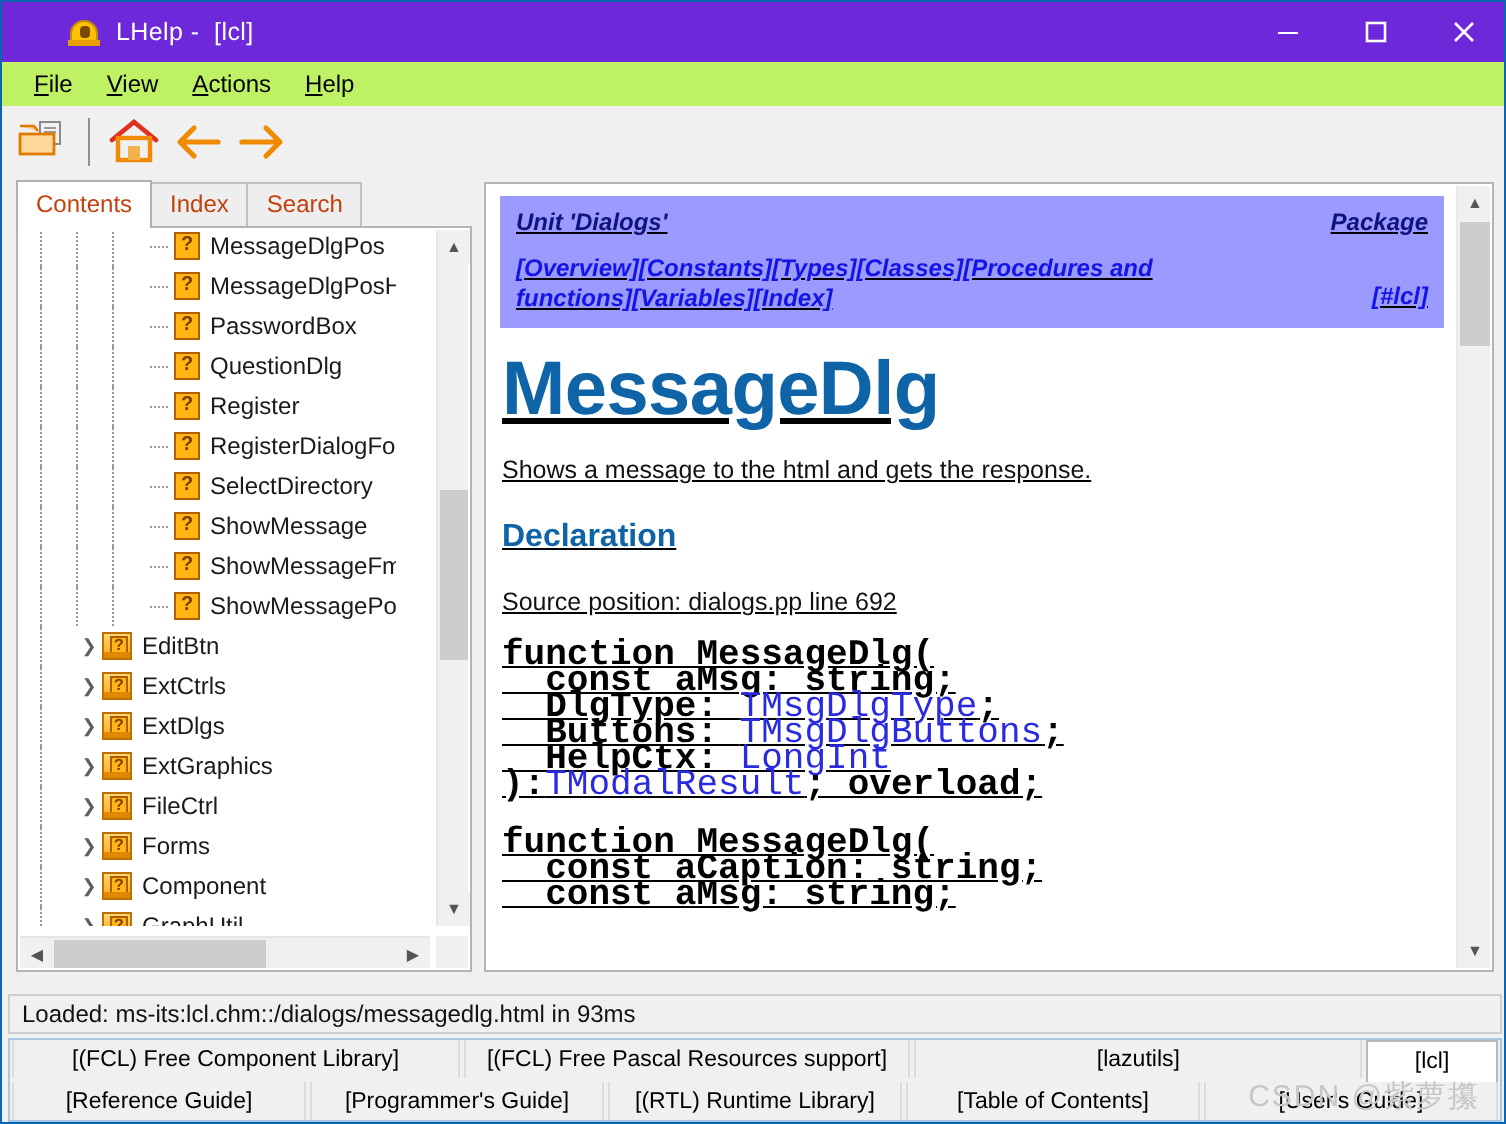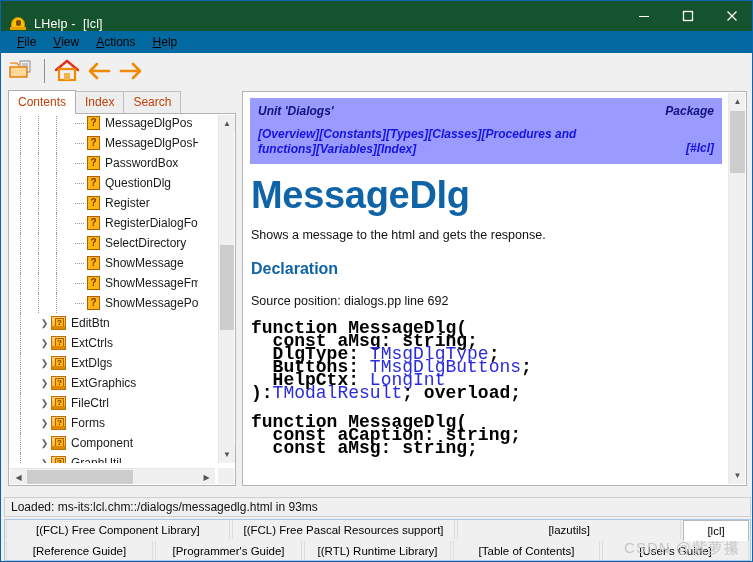--- a/index.html
+++ b/index.html
@@ -14,22 +14,22 @@
     position: relative;
     width: 753px; height: 562px;
     background: #f0f0f0;
     border: 1px solid #0a64b0;
     overflow: hidden;
   }
 
   
   .titlebar {
     position: absolute; left: 0; top: 0; width: 753px; height: 30px;
-    background: #14532d;
-    display: flex; align-items: flex-end;
+    background: #6d28d9;
+    display: flex; align-items: center; padding-left: 24px;
   }
   .app-icon {
     width: 16px; height: 16px; margin-left: 9px; margin-right: 8px;
     position: relative; flex: 0 0 auto;
   }
   .app-icon .bell {
     position: absolute; left: 1px; top: 2px; width: 14px; height: 11px;
     background: #ffc000; border: 1px solid #c09000;
     border-radius: 7px 7px 1px 1px;
   }
@@ -49,21 +49,21 @@
   .winbtns { position: absolute; right: 0; top: 0; display: flex; height: 30px; }
   .winbtn {
     width: 44px; height: 30px; display: flex; align-items: center;
     justify-content: center; color: #fff; font-size: 12px;
   }
   .winbtn svg { display: block; }
 
   
   .menubar {
     position: absolute; left: 0; top: 30px; width: 753px; height: 22px;
-    background: #0369a1; display: flex; align-items: center;
+    background: #bef264; display: flex; align-items: center;
     padding-left: 8px;
   }
   .menuitem {
     font-size: 12px; color: #000; padding: 2px 9px 2px 8px;
     white-space: nowrap;
   }
   .menuitem u { text-decoration: underline; }
 
   
   .toolbar {
@@ -187,21 +187,21 @@
   
   .contentpane {
     position: absolute; left: 241px; top: 90px; width: 505px; height: 395px;
     background: #ffffff; border: 1px solid #b4b4b4;
     overflow: hidden;
   }
   .docclip {
     position: absolute; left: 1px; top: 1px; right: 18px; bottom: 1px;
     overflow: hidden; background: #fff;
   }
-  .doc { padding: 5px 6px 0 6px; }
+  .doc { padding: 5px 6px 0 6px; text-decoration: underline; }
   .unitbar {
     background: #9a9aff; color: #12127e; padding: 6px 8px 7px 8px;
     font-style: italic; font-weight: bold; font-size: 12px;
     line-height: 15px;
   }
   .unitbar .r1 { display: flex; justify-content: space-between;
     align-items: baseline; margin-bottom: 8px; }
   .unitbar .r2 { display: flex; justify-content: space-between;
     align-items: flex-start; }
   .unitbar .links { max-width: 365px; color: #1414e6; }

